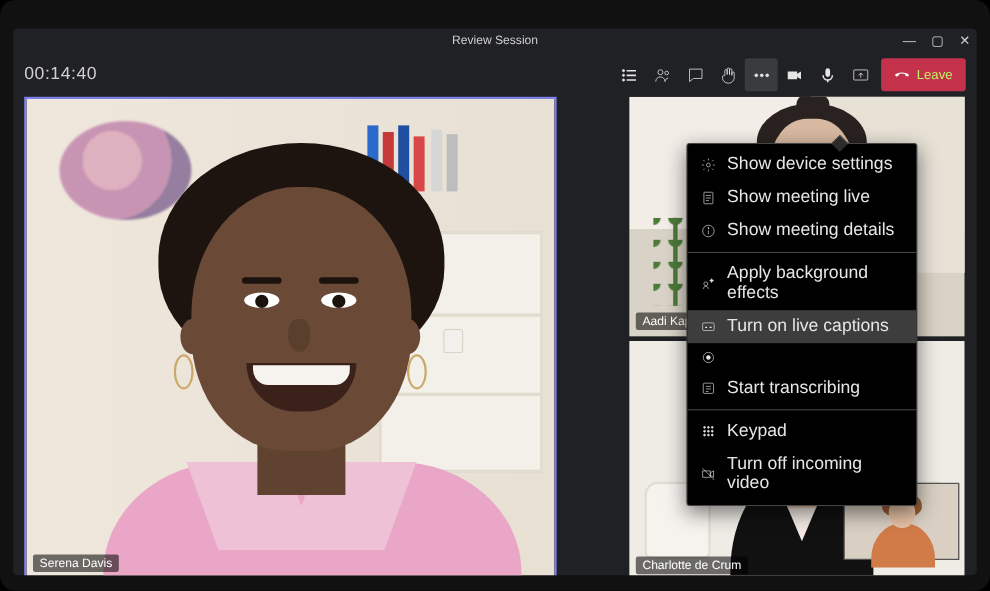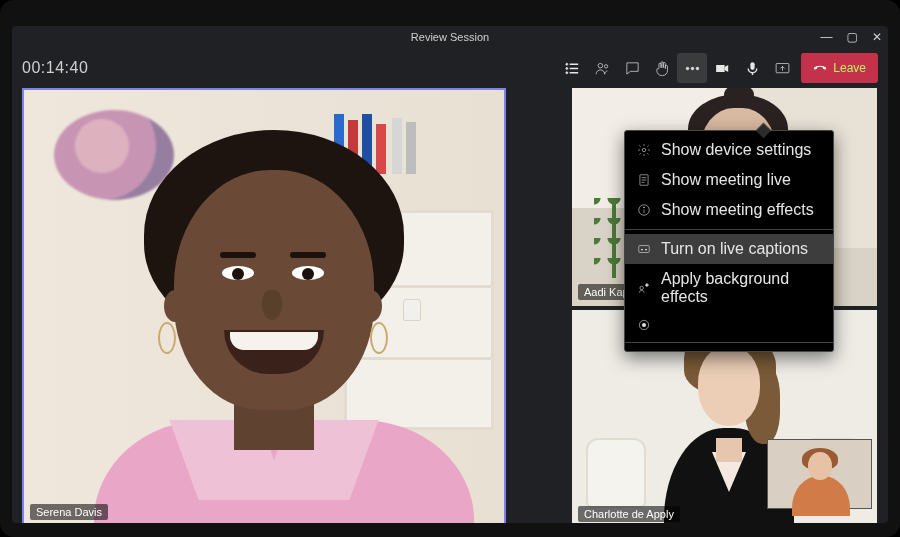--- a/index.html
+++ b/index.html
@@ -277,21 +277,21 @@
         <div class="p3-bg">
           <div class="p3-chair-l"></div>
             <div class="p3-chair-r"></div>
           <div class="p3-body"></div>
           <div class="p3-vneck"></div>
           <div class="p3-neck"></div>
           <div class="p3-hair"></div>
             <div class="p3-hair2"></div>
           <div class="p3-head"></div>
         </div>
-        <div class="name">Charlotte de Apply</div>
+        <div class="name">Charlotte de Crum</div>
       </div>
 
       <div class="pip">
         <div class="p4-bg">
           <div class="p4-person">
             <div class="p4-body"></div>
               <div class="p4-hair"></div>
               <div class="p4-head"></div>
           </div>
         </div>
@@ -314,41 +314,72 @@
             <line x1="8" y1="16" x2="13" y2="16"></line>
           </svg>
         <span>Show meeting live</span>
       </div>
       <div class="menu-item">
         <svg viewBox="0 0 24 24">
             <circle cx="12" cy="12" r="9"></circle>
             <line x1="12" y1="11" x2="12" y2="17"></line>
             <circle cx="12" cy="7.5" r="0.8" fill="#e6e6e6"></circle>
           </svg>
-        <span>Show meeting effects</span>
+        <span>Show meeting details</span>
       </div>
       <div class="menu-sep"></div>
-      <div class="menu-item hover">
-        <svg viewBox="0 0 24 24">
-            <rect x="3" y="6" width="18" height="12" rx="2"></rect>
-            <path d="M7 13h3M14 13h3" stroke-width="2"></path>
-          </svg>
-        <span>Turn on live captions</span>
-      </div>
       <div class="menu-item">
         <svg viewBox="0 0 24 24">
             <circle cx="8" cy="12" r="3"></circle>
             <path d="M4 20c0-2.2 1.8-4 4-4s4 1.8 4 4"></path>
             <path d="M17 4l1 2 2 1-2 1-1 2-1-2-2-1 2-1z" fill="#e6e6e6"></path>
           </svg>
         <span>Apply background effects</span>
       </div>
+      <div class="menu-item hover">
+        <svg viewBox="0 0 24 24">
+            <rect x="3" y="6" width="18" height="12" rx="2"></rect>
+            <path d="M7 13h3M14 13h3" stroke-width="2"></path>
+          </svg>
+        <span>Turn on live captions</span>
+      </div>
       <div class="menu-item">
         <svg viewBox="0 0 24 24">
             <circle cx="12" cy="12" r="8"></circle>
             <circle cx="12" cy="12" r="3" fill="#e6e6e6"></circle>
           </svg>
       </div>
+      <div class="menu-item">
+        <svg viewBox="0 0 24 24">
+            <rect x="4" y="4" width="16" height="16" rx="2"></rect>
+            <line x1="8" y1="9" x2="16" y2="9"></line>
+            <line x1="8" y1="13" x2="16" y2="13"></line>
+            <line x1="8" y1="17" x2="12" y2="17"></line>
+          </svg>
+        <span>Start transcribing</span>
+      </div>
       <div class="menu-sep"></div>
+      <div class="menu-item">
+        <svg viewBox="0 0 24 24">
+          <circle cx="6" cy="6" r="1.5" fill="#e6e6e6"></circle>
+            <circle cx="12" cy="6" r="1.5" fill="#e6e6e6"></circle>
+            <circle cx="18" cy="6" r="1.5" fill="#e6e6e6"></circle>
+          <circle cx="6" cy="12" r="1.5" fill="#e6e6e6"></circle>
+            <circle cx="12" cy="12" r="1.5" fill="#e6e6e6"></circle>
+            <circle cx="18" cy="12" r="1.5" fill="#e6e6e6"></circle>
+          <circle cx="6" cy="18" r="1.5" fill="#e6e6e6"></circle>
+            <circle cx="12" cy="18" r="1.5" fill="#e6e6e6"></circle>
+            <circle cx="18" cy="18" r="1.5" fill="#e6e6e6"></circle>
+        </svg>
+        <span>Keypad</span>
+      </div>
+      <div class="menu-item">
+        <svg viewBox="0 0 24 24">
+            <path d="M3 7h12v10H3z"></path>
+            <path d="M15 10l5-3v10l-5-3z"></path>
+            <line x1="3" y1="3" x2="21" y2="21"></line>
+          </svg>
+        <span>Turn off incoming video</span>
+      </div>
     </div>
 
   </div>
 </div>
 
 </body></html>

